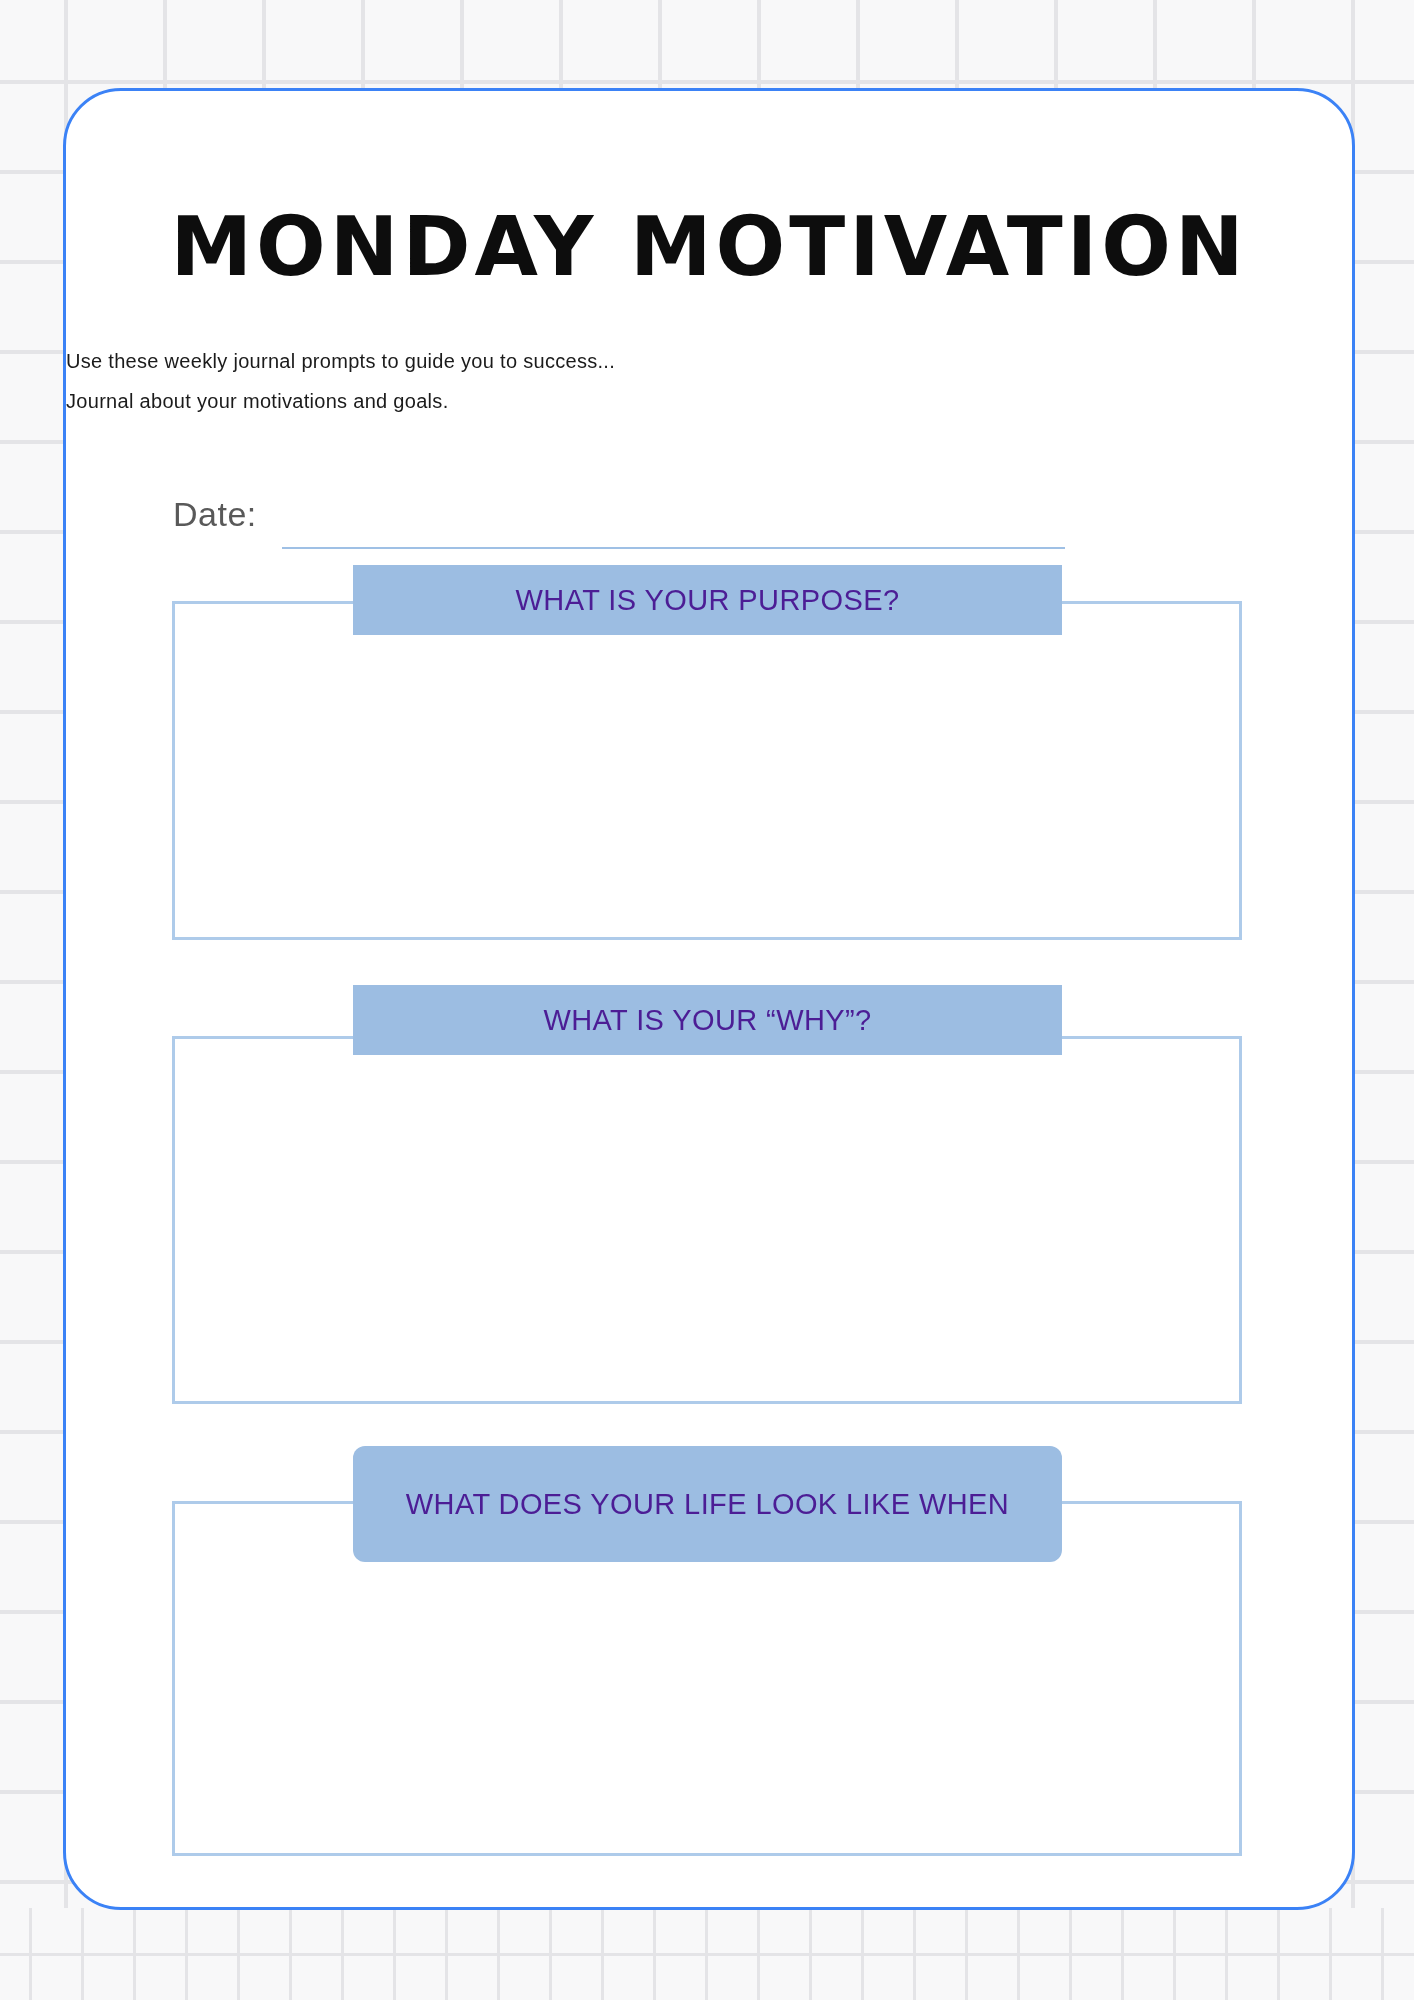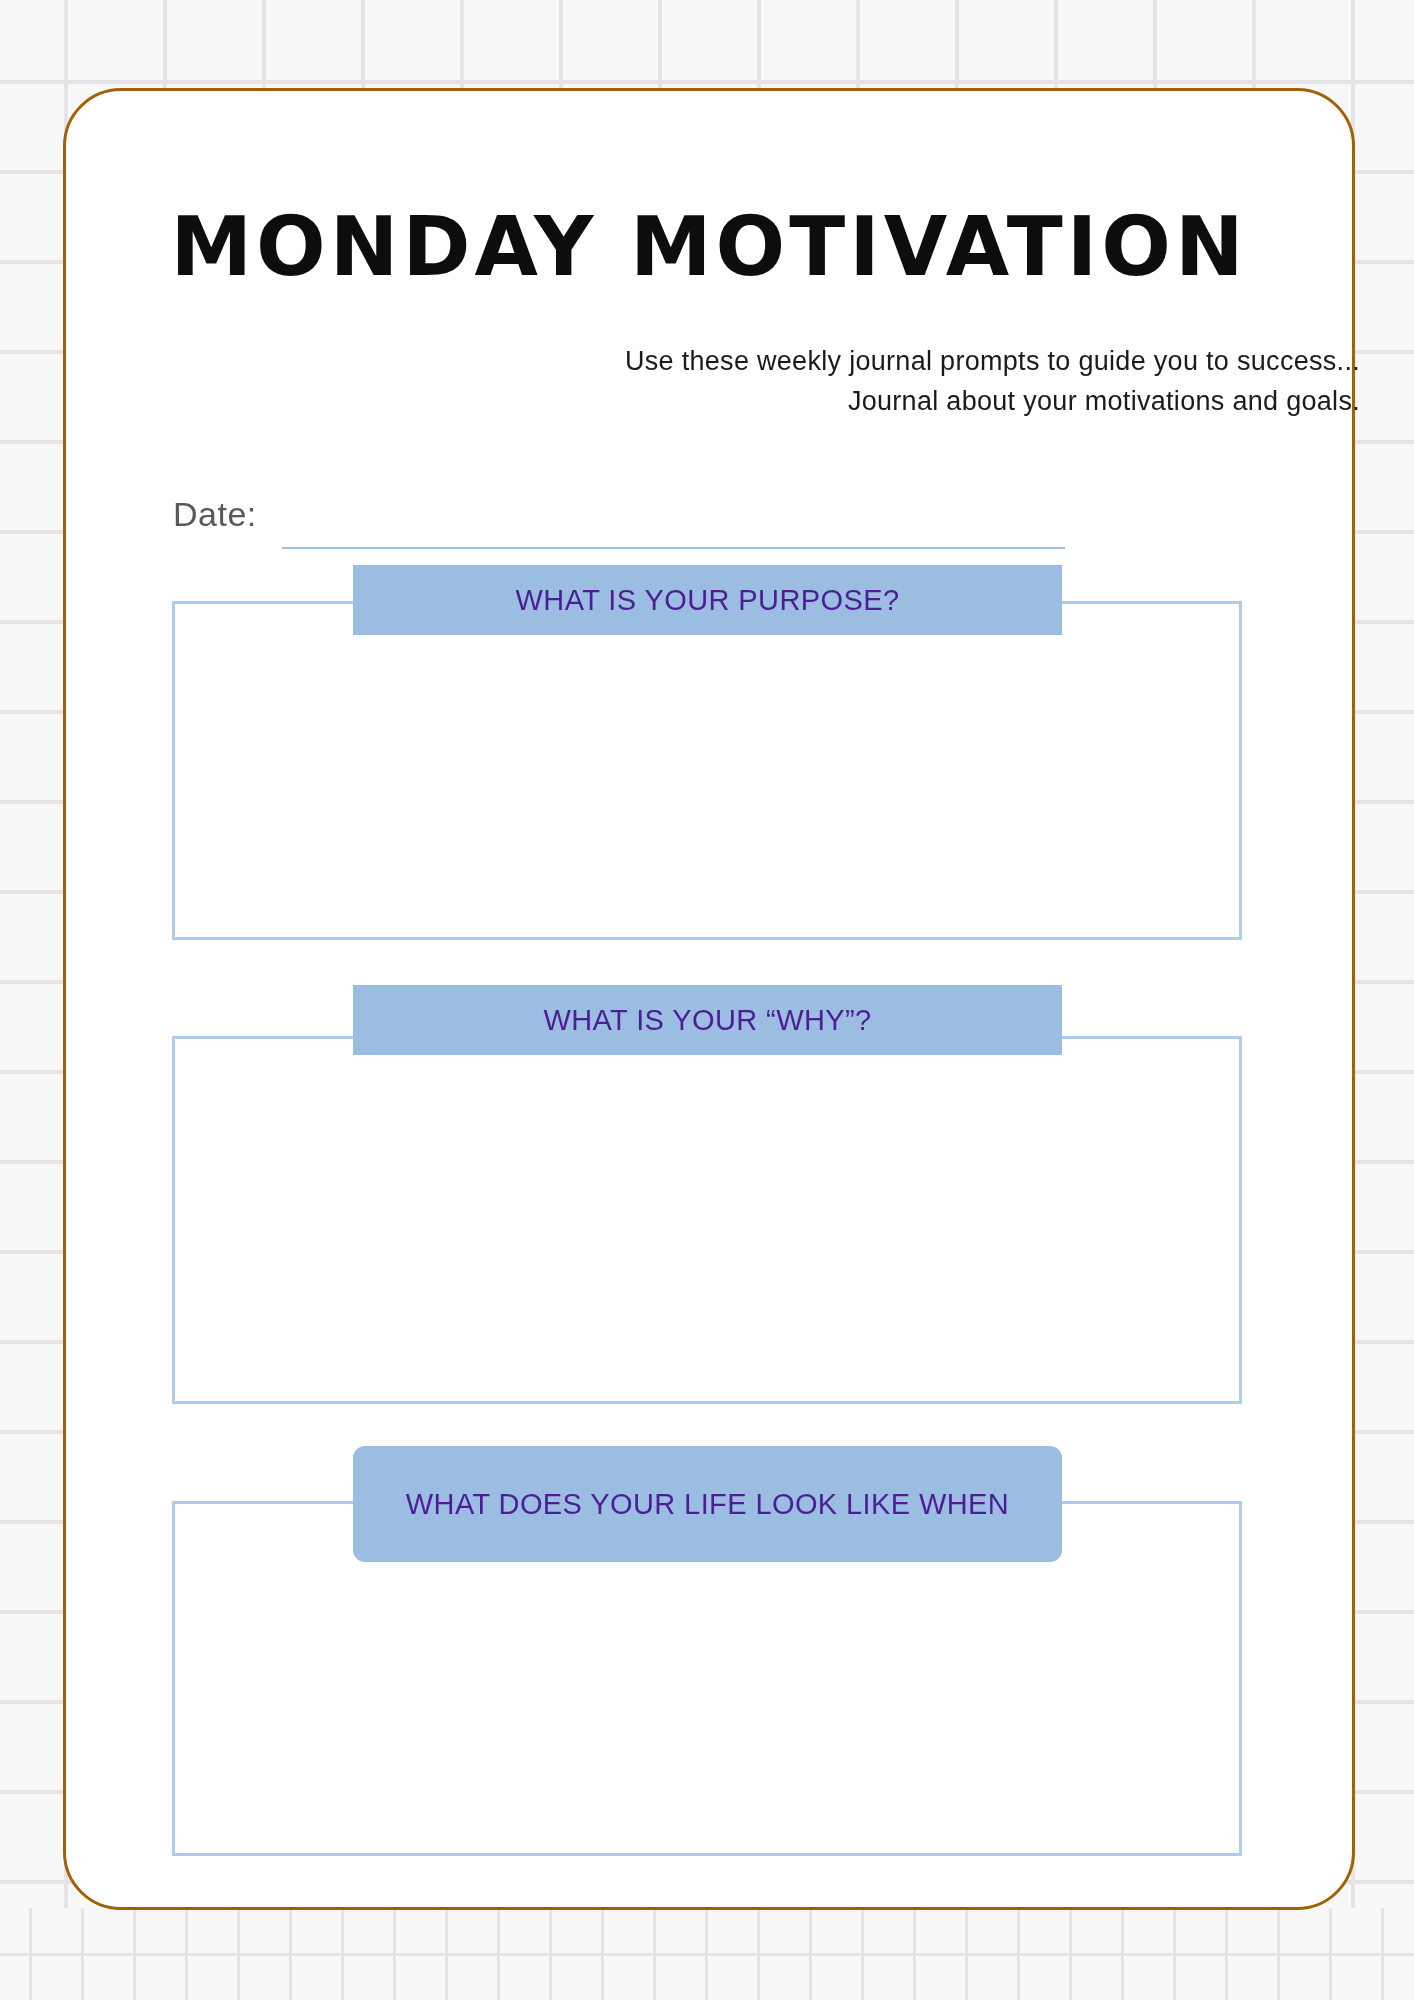--- a/index.html
+++ b/index.html
@@ -23,36 +23,36 @@
       linear-gradient(to right, #e4e4e7 3px, transparent 3px),
       linear-gradient(to bottom, #e4e4e7 3px, transparent 3px);
     background-size: 52px 100%, 100% 92px;
     background-position: 29px 0, 0 45px;
   }
 
   
   .card {
     position: absolute; left: 63px; top: 88px; width: 1292px; height: 1822px; z-index: 1;
     background: #ffffff;
-    border: 3px solid #a16207;
+    border: 3px solid #3b82f6;
     border-radius: 58px;
   }
 
   .title {
     position: absolute; left: 0; top: 100px; width: 100%; height: 110px;
     display: flex; align-items: center; justify-content: center;
     font-family: "DejaVu Sans", "Liberation Sans", sans-serif;
     font-size: 82px; font-weight: 700; letter-spacing: 4px; color: #0d0d0d;
     white-space: nowrap;
   }
 
   .subtitle {
     position: absolute; left: 0; top: 250px; width: 100%;
-    text-align: right; font-size: 27px; line-height: 40px;
-    color: #1b1b1b; letter-spacing: 0.3px; margin-left: 8px;
+    text-align: left; font-size: 20px; line-height: 40px;
+    color: #1b1b1b; letter-spacing: 0.3px;
   }
 
   .date-label {
     position: absolute; left: 107px; top: 404px;
     font-size: 34px; color: #595959; letter-spacing: 0.5px;
   }
   .date-input {
     position: absolute; left: 216px; top: 402px; width: 783px; height: 56px;
     border: none; border-bottom: 2px solid #9fc0e5;
     background: transparent; outline: none;

